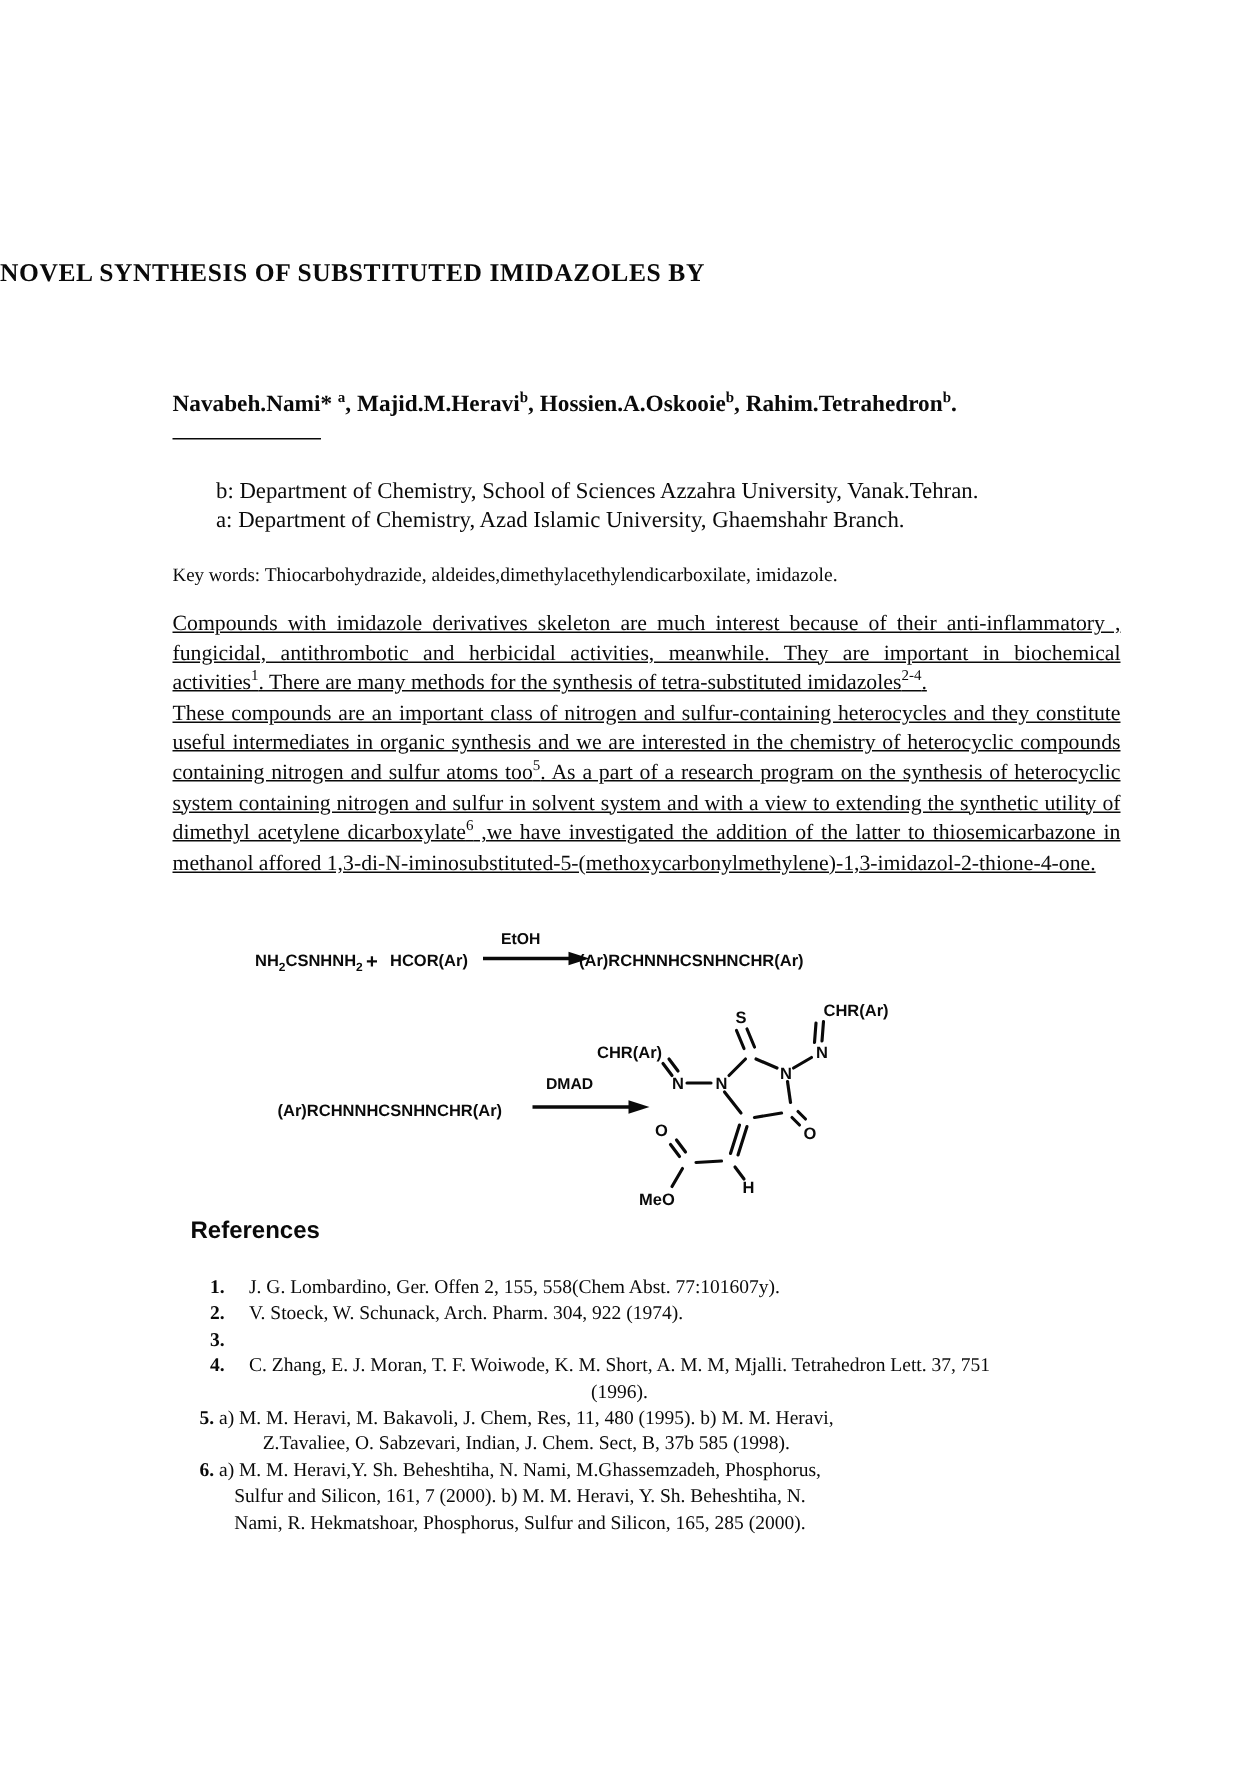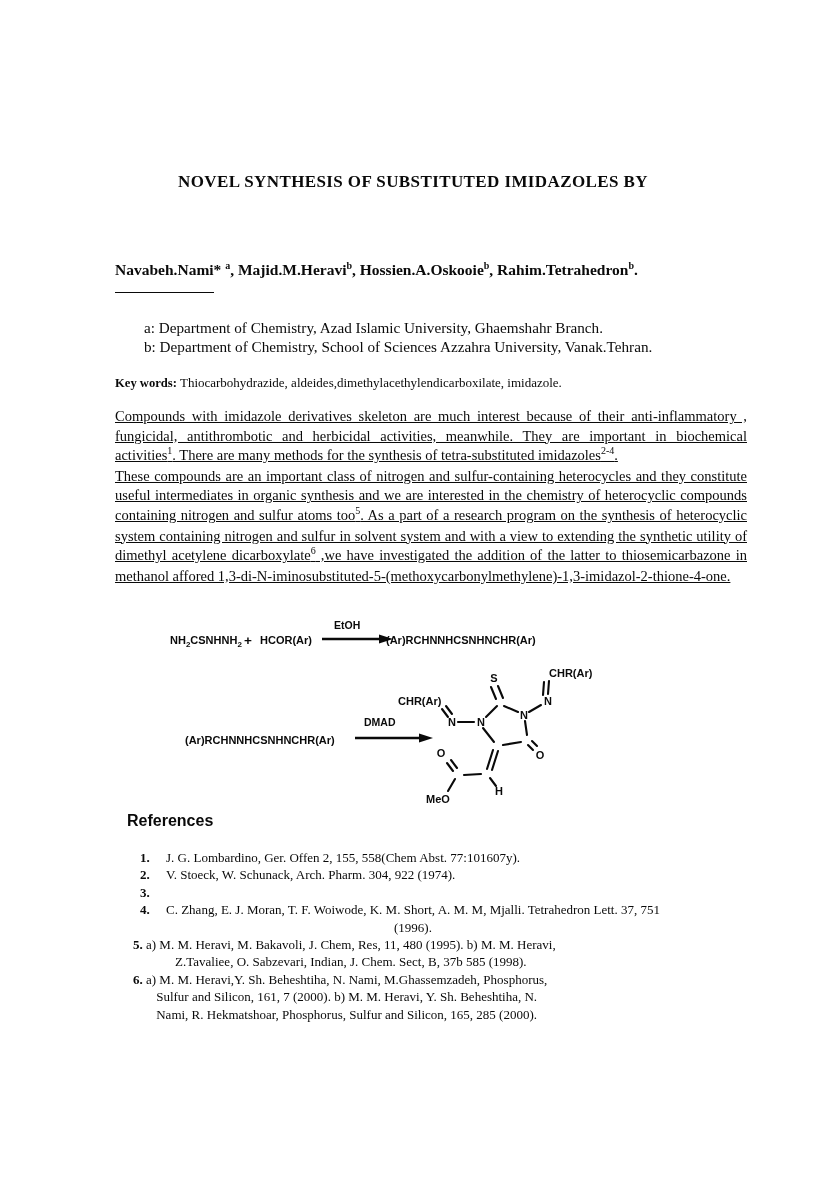--- a/index.html
+++ b/index.html
@@ -4,35 +4,35 @@
 <style>
   * { margin:0; padding:0; box-sizing:border-box; }
   html,body { background:#ffffff; }
   .page {
     position:relative; width:834px; height:1181px; margin:0 auto;
     background:#ffffff; color:#0a0a0a;
     font-family:"Liberation Serif", serif; overflow:hidden;
   }
   .title-block {
     position:absolute; top:166px; left:0; width:826px;
-    text-align:center; font-weight:bold; font-size:17px;
+    font-weight:bold; font-size:17px;
     letter-spacing:.4px; line-height:31px;
   }
   .authors {
     position:absolute; top:261px; left:115px; width:650px;
     font-weight:bold; font-size:15.5px; white-space:nowrap;
   }
   .authors .u { border-bottom:1.6px solid #0a0a0a; padding-bottom:14px; }
   .sup { position:relative; top:-6px; font-size:10px; }
   .affiliations {
     position:absolute; top:319px; left:144px;
     font-size:15.2px; line-height:18.6px; white-space:nowrap;
   }
   .keywords { position:absolute; top:375px; left:115px; font-size:13px; white-space:nowrap; }
-  .kw-label { font-weight:bold; font-size:12.6px; }
+  .kw-label { font-weight:normal; font-size:12.6px; }
   .body-text {
     position:absolute; top:407px; left:115px; width:632px;
     font-size:14.5px; line-height:19.6px; text-align:justify;
   }
   .body-text p { margin:0;text-decoration:underline; }
   .schemes { position:absolute; left:150px; top:615px; width:470px; height:200px; }
   .refs-heading {
     position:absolute; top:812px; left:127px;
     font-size:16px; font-weight:bold; font-family:Liberation Sans, sans-serif;
   }
@@ -62,22 +62,22 @@
 
 <div class="page">
 
   <header class="title-block">
     <div>NOVEL SYNTHESIS OF SUBSTITUTED IMIDAZOLES BY</div>
   </header>
 
   <div class="authors"><span class="u">Navabeh.Nami</span><span>*</span><span> </span><span class="sup">a</span><span>, Majid.M.Heravi</span><span class="sup">b</span><span>, Hossien.A.Oskooie</span><span class="sup">b</span><span>, Rahim.Tetrahedron</span><span class="sup">b</span><span>.</span></div>
 
   <div class="affiliations">
+    <div>b: Department of Chemistry, School of Sciences Azzahra University, Vanak.Tehran.</div>
     <div>a: Department of Chemistry, Azad Islamic University, Ghaemshahr Branch.</div>
-    <div>b: Department of Chemistry, School of Sciences Azzahra University, Vanak.Tehran.</div>
   </div>
 
   <div class="keywords">
     <span class="kw-label">Key words:</span><span> Thiocarbohydrazide, aldeides,dimethylacethylendicarboxilate, imidazole.</span>
   </div>
 
   <div class="body-text">
     <p><span>Compounds with imidazole derivatives skeleton are much interest because of their anti-inflammatory , fungicidal, antithrombotic and herbicidal activities, meanwhile. They are important in biochemical activities</span><span class="sup">1</span><span>. There are many methods for the synthesis of tetra-substituted imidazoles</span><span class="sup">2-4</span><span>.</span></p>
     <p><span>These compounds are an important class of nitrogen and sulfur-containing heterocycles and they constitute useful intermediates in organic synthesis and we are interested in the chemistry of heterocyclic compounds containing nitrogen and sulfur atoms too</span><span class="sup">5</span><span>. As a part of a research program on the synthesis of heterocyclic system containing nitrogen and sulfur in solvent system and with a view to extending the synthetic utility of dimethyl acetylene dicarboxylate</span><span class="sup">6</span><span> ,we have investigated the addition of the latter to thiosemicarbazone in methanol affored 1,3-di-N-iminosubstituted-5-(methoxycarbonylmethylene)-1,3-imidazol-2-thione-4-one.</span></p>
   </div>

